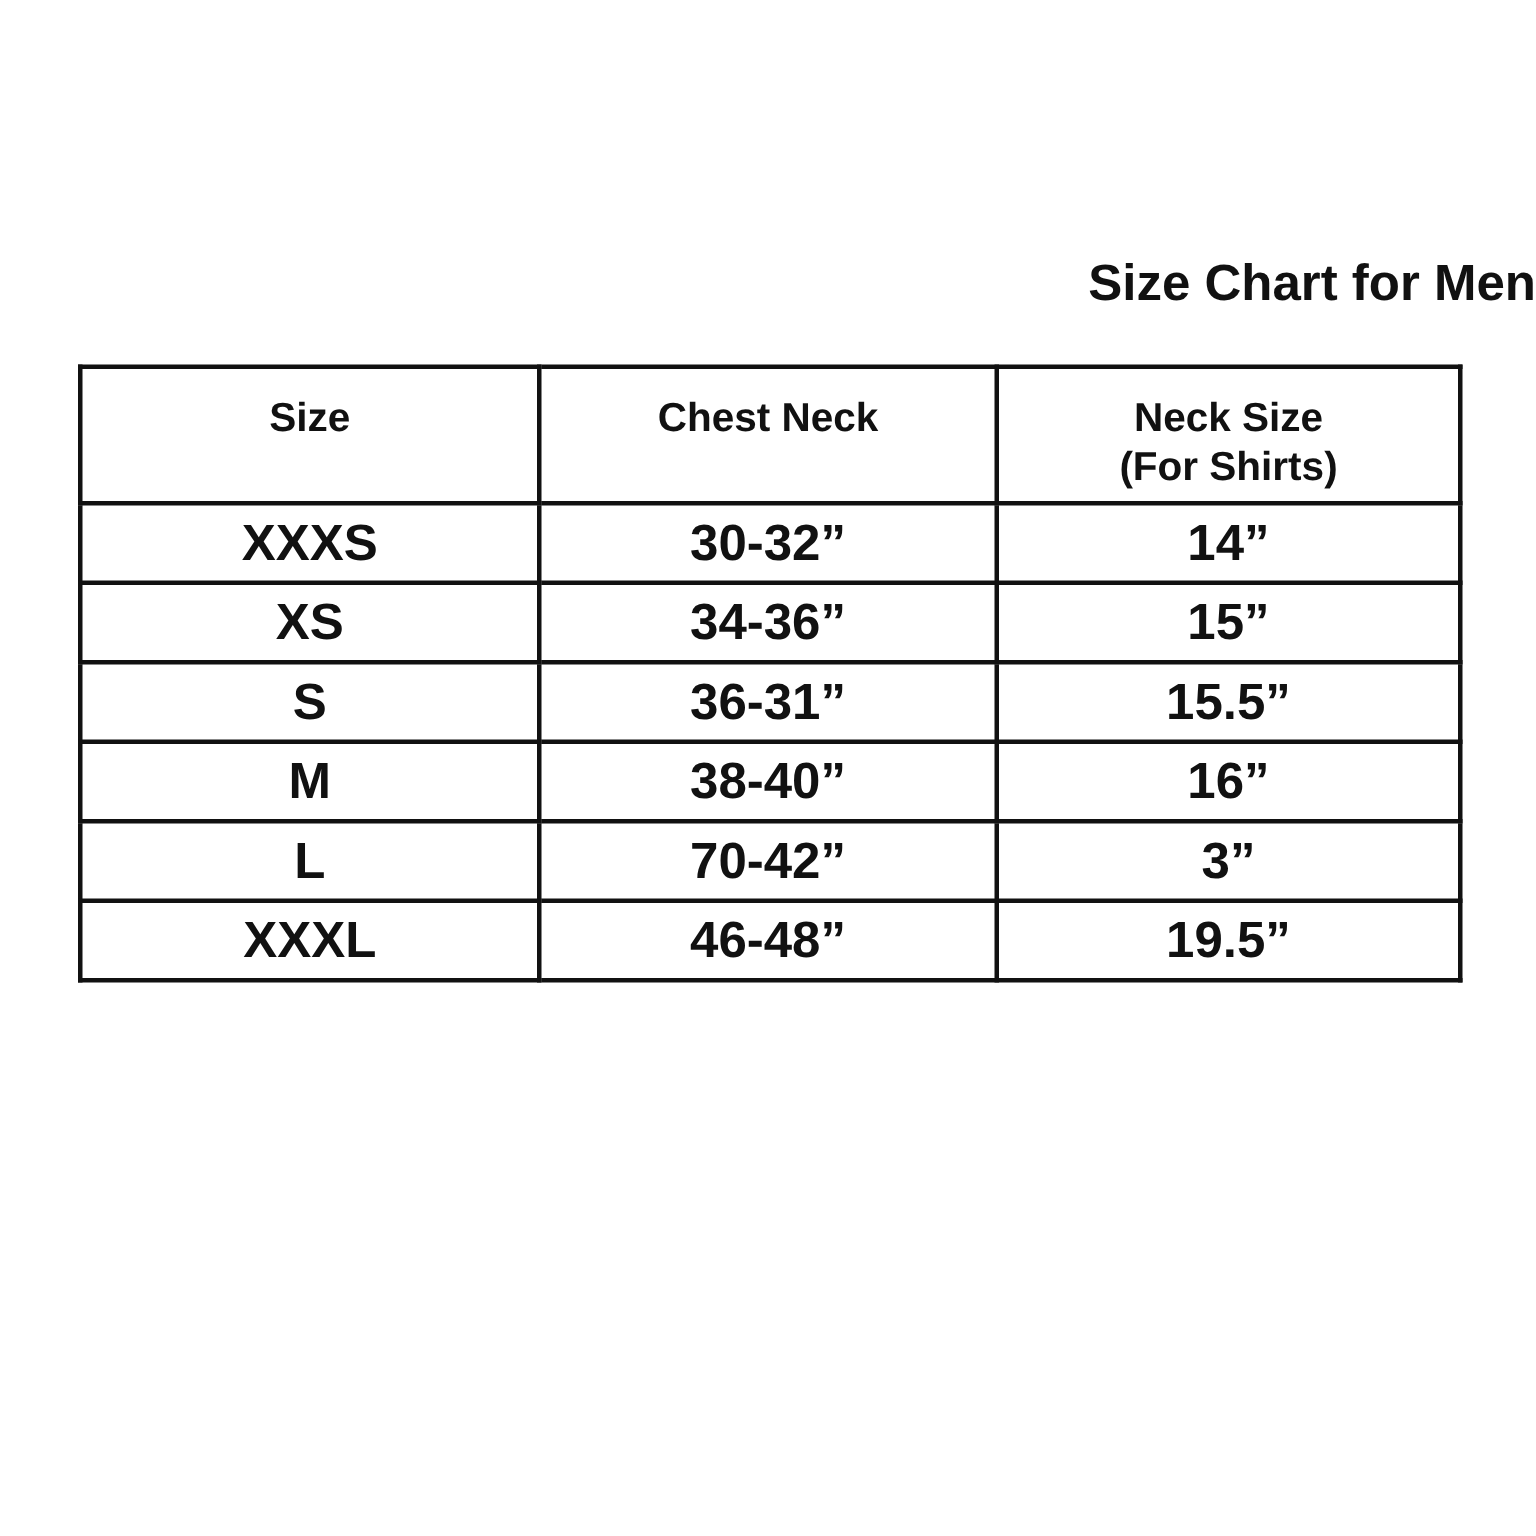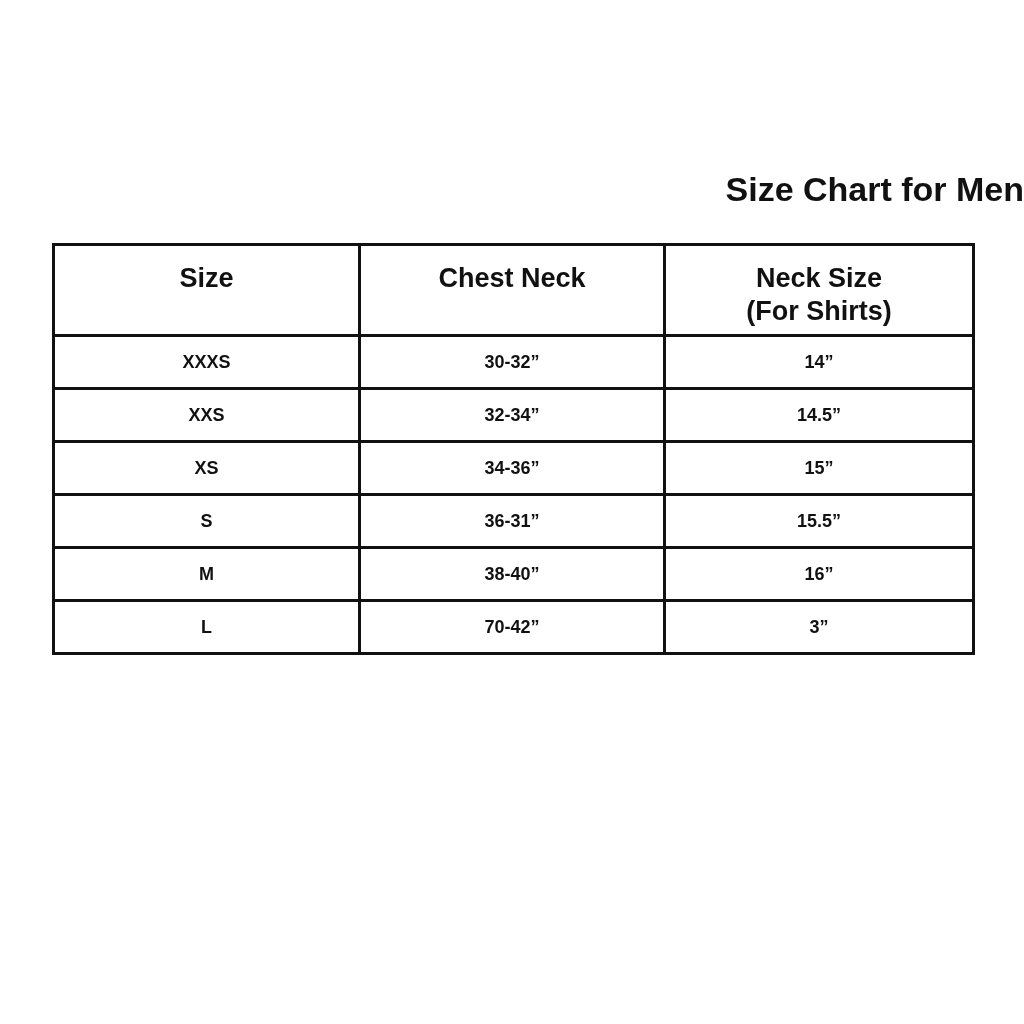--- a/index.html
+++ b/index.html
@@ -46,21 +46,21 @@
   }
   table.size-chart th {
     height: 91px;
     font-size: 27px;
     vertical-align: top;
     padding-top: 16px;
     line-height: 33px;
   }
   table.size-chart td {
     height: 53px;
-    font-size: 18px;
+    font-size: 34px;
     vertical-align: middle;
   }
   col.c1 { width: 306px; }
   col.c2 { width: 305px; }
   col.c3 { width: 309px; }
   .hdr-line { display: block; }
 </style>
 </head>
 <body>
 
@@ -88,40 +88,40 @@
         </th>
       </tr>
     </thead>
     <tbody>
       <tr>
         <td>XXXS</td>
         <td>30-32”</td>
         <td>14”</td>
       </tr>
       <tr>
-        <td>XXS</td>
-        <td>32-34”</td>
-        <td>14.5”</td>
-      </tr>
-      <tr>
         <td>XS</td>
         <td>34-36”</td>
         <td>15”</td>
       </tr>
       <tr>
         <td>S</td>
         <td>36-31”</td>
         <td>15.5”</td>
       </tr>
       <tr>
         <td>M</td>
         <td>38-40”</td>
         <td>16”</td>
       </tr>
       <tr>
         <td>L</td>
         <td>70-42”</td>
         <td>3”</td>
       </tr>
+      <tr>
+        <td>XXXL</td>
+        <td>46-48”</td>
+        <td>19.5”</td>
+      </tr>
     </tbody>
   </table>
 
 </div>
 
 </body></html>

